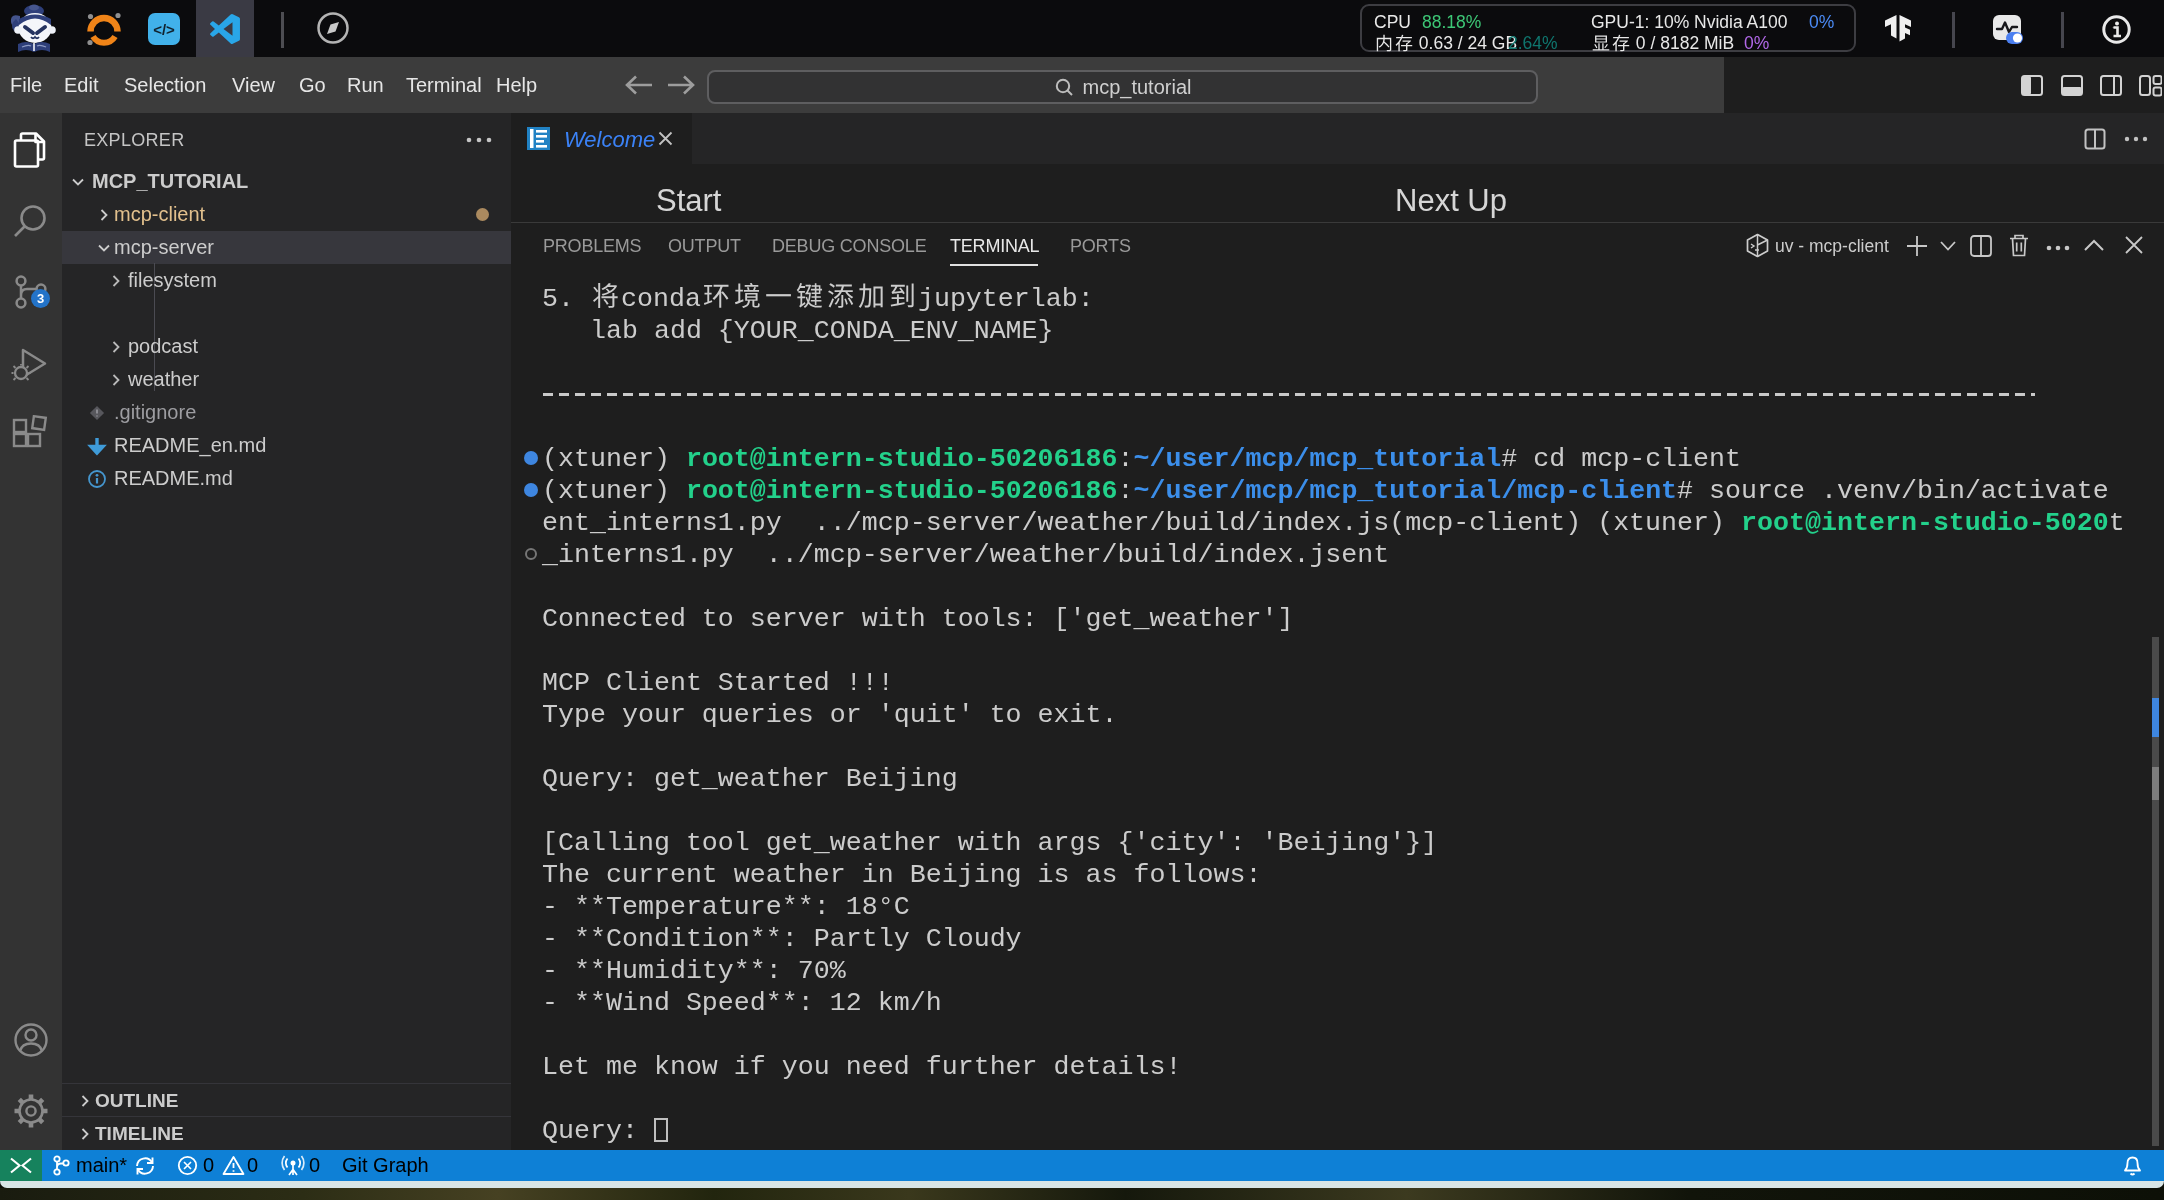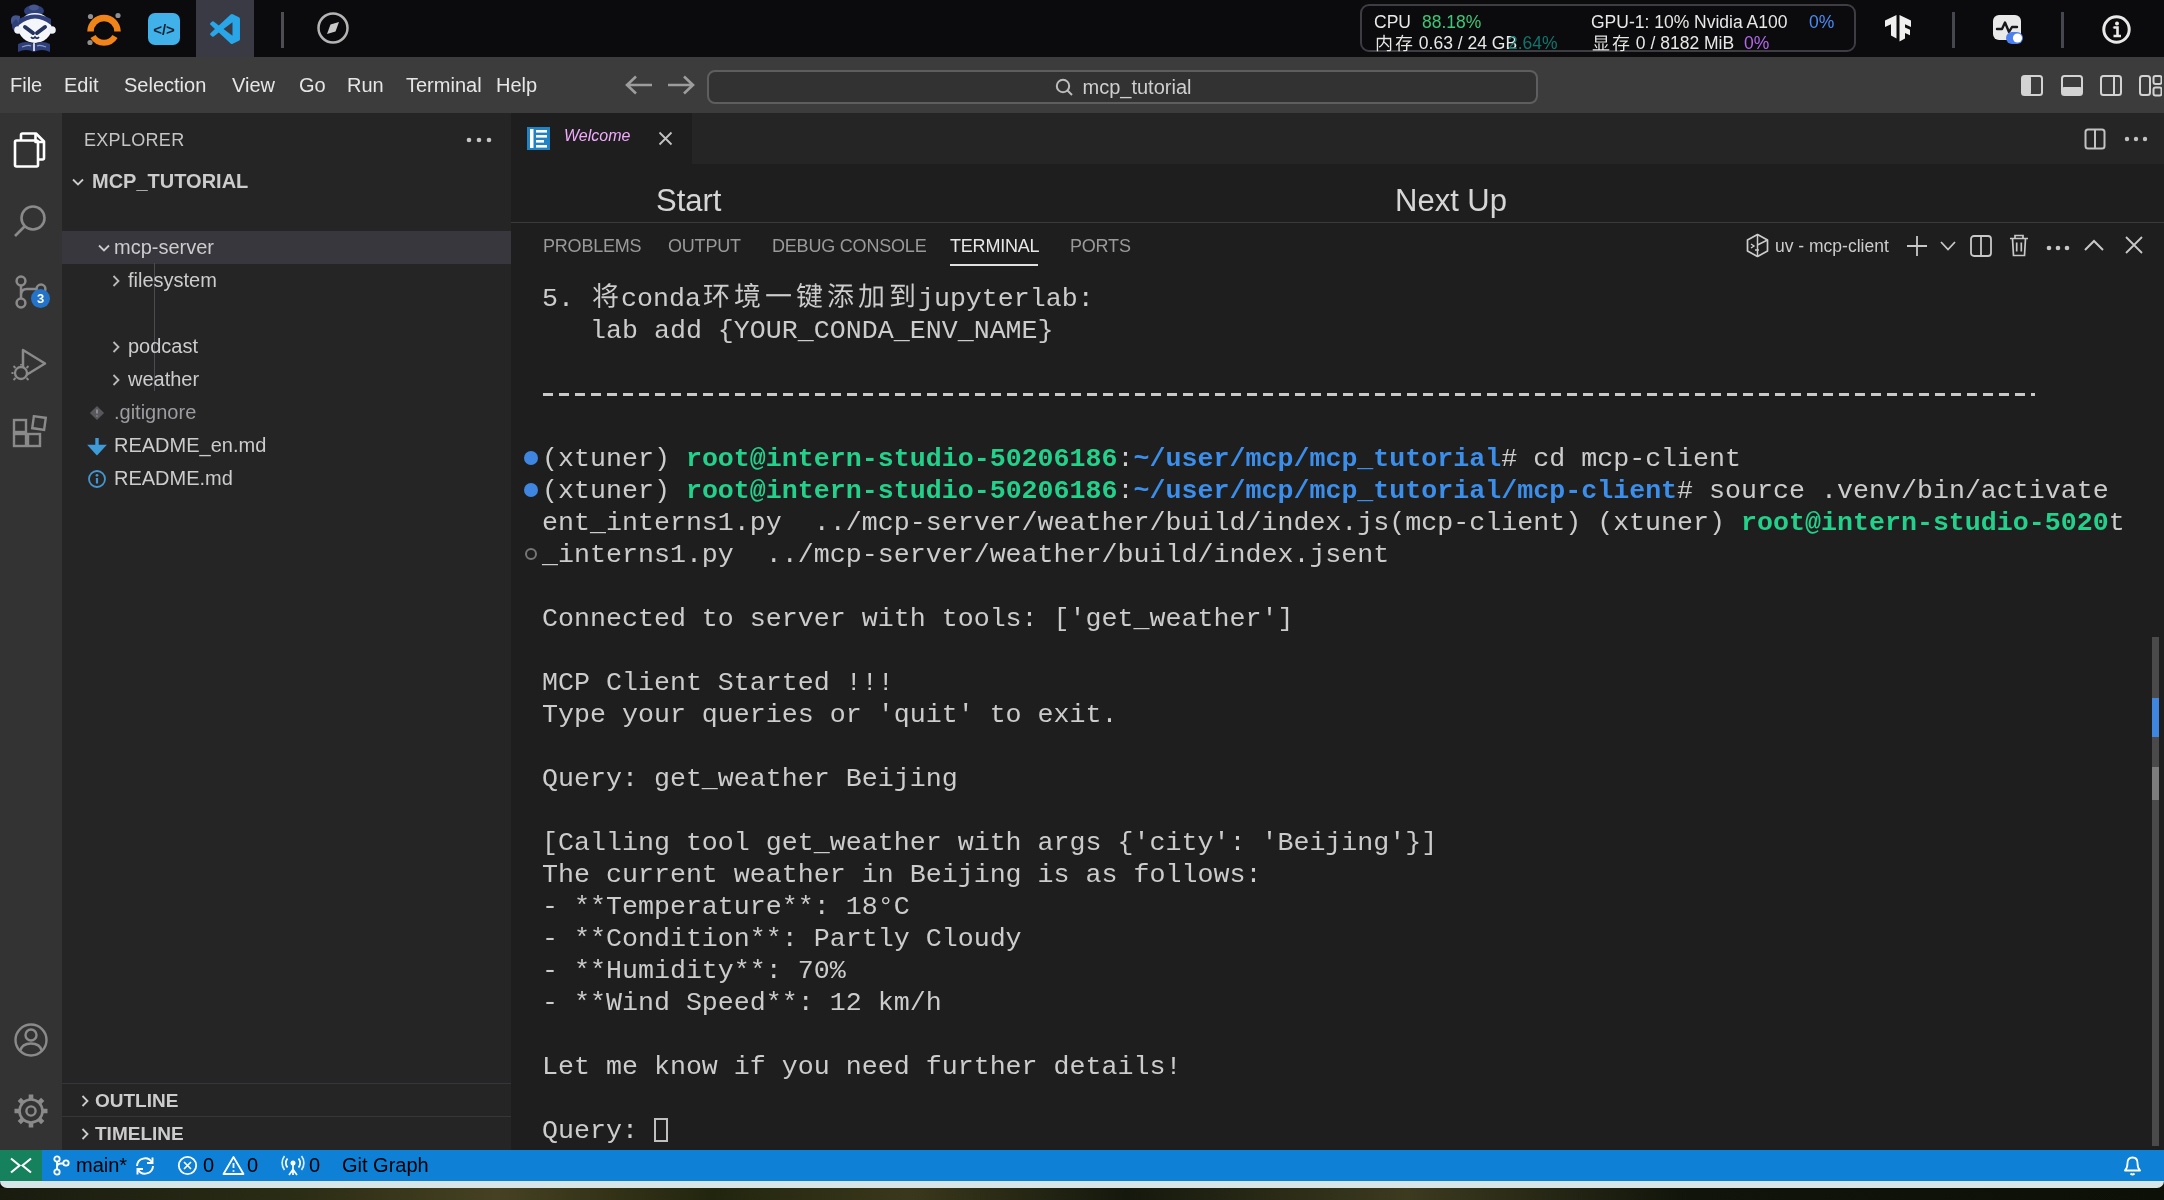--- a/index.html
+++ b/index.html
@@ -1,18 +1,18 @@
 <!DOCTYPE html>
 <html><head><meta charset="utf-8">
 <style>
 *{margin:0;padding:0;box-sizing:border-box}
 html,body{width:2164px;height:1200px;overflow:hidden;background:#1e1e1e;font-family:"Liberation Sans",sans-serif;position:relative}
 .abs{position:absolute}
 #topbar{position:absolute;left:0;top:0;width:2164px;height:57px;background:#0b0b0d}
-#menubar{position:absolute;left:0;top:57px;width:2164px;height:56px;background:#3c3c3c;color:#e6e6e6;font-size:20px}
+#menubar{position:absolute;left:0;top:57px;width:1724px;height:56px;background:#3c3c3c;color:#e6e6e6;font-size:20px}
 .mi{position:absolute;top:17px}
 #activity{position:absolute;left:0;top:113px;width:62px;height:1037px;background:#333333}
 #sidebar{position:absolute;left:62px;top:113px;width:449px;height:1037px;background:#252526}
 #edarea{position:absolute;left:511px;top:113px;width:1653px;height:1037px;background:#1e1e1e}
 #tabbar{position:absolute;left:0;top:0;width:1653px;height:51px;background:#252526}
 #panel{position:absolute;left:0;top:109px;width:1653px;height:928px;background:#1e1e1e;border-top:1px solid #3a3a3a}
 #term{position:absolute;left:31px;top:59px;font-family:"Liberation Mono",monospace;font-size:26.65px;line-height:32px;color:#cccccc;white-space:pre}
 #term b{font-weight:bold}
 .tg{color:#23d18b}
 .tb{color:#3b8eea}
@@ -243,20 +243,27 @@
 
   <div class="abs" style="left:0;top:118px;width:449px;height:33px;background:#37373d"></div>
   <div class="abs" style="left:92px;top:150px;width:1px;height:128px;background:#4b4b52"></div>
 
   <div class="trow" style="top:52px;font-weight:bold">
     <svg class="chev" style="left:8px;top:9px" viewBox="0 0 16 16">
         <path d="M3 5.5 L8 10.5 L13 5.5" stroke="#cccccc" stroke-width="1.8" fill="none"></path>
       </svg>
     <span style="position:absolute;left:30px">MCP_TUTORIAL</span>
     </div>
+  <div class="trow" style="top:85px;color:#e2c08d">
+    <svg class="chev" style="left:34px;top:9px" viewBox="0 0 16 16">
+        <path d="M5.5 3 L10.5 8 L5.5 13" stroke="#cccccc" stroke-width="1.8" fill="none"></path>
+      </svg>
+    <span style="position:absolute;left:52px">mcp-client</span>
+    <span class="abs" style="left:414px;top:10px;width:13px;height:13px;border-radius:50%;background:#ab8a5f"></span>
+    </div>
   <div class="trow" style="top:118px">
     <svg class="chev" style="left:34px;top:9px" viewBox="0 0 16 16">
         <path d="M3 5.5 L8 10.5 L13 5.5" stroke="#cccccc" stroke-width="1.8" fill="none"></path>
       </svg>
     <span style="position:absolute;left:52px">mcp-server</span>
     </div>
   <div class="trow" style="top:151px">
     <svg class="chev" style="left:46px;top:9px" viewBox="0 0 16 16">
         <path d="M5.5 3 L10.5 8 L5.5 13" stroke="#bababa" stroke-width="1.8" fill="none"></path>
       </svg>
@@ -315,21 +322,21 @@
 <div id="tabbar">
   <div class="abs" style="left:0;top:0;width:181px;height:51px;background:#1e1e1e">
     <svg class="ic" style="left:16px;top:14px" width="23" height="23" viewBox="0 0 23 23">
       <rect width="23" height="23" fill="#2182c4"></rect>
       <rect x="3" y="2" width="3.5" height="19" fill="#fff"></rect>
       <rect x="9" y="3" width="11" height="2.6" fill="#fff"></rect>
       <rect x="9" y="8" width="11" height="2.6" fill="#fff"></rect>
       <rect x="9" y="13" width="8" height="2.6" fill="#fff"></rect>
       <rect x="9" y="18" width="11" height="2.6" fill="#fff"></rect>
     </svg>
-    <span class="abs" style="left:53px;top:14px;font-size:16px;font-style:italic;color:#f0abfc">Welcome</span>
+    <span class="abs" style="left:53px;top:14px;font-size:22px;font-style:italic;color:#3b82f6">Welcome</span>
     <svg class="ic" style="left:146px;top:17px" width="17" height="17" viewBox="0 0 17 17">
           <path d="M2.5 2.5 L14.5 14.5 M14.5 2.5 L2.5 14.5" stroke="#c2c2c2" stroke-width="1.8"></path>
         </svg>
   </div>
   <svg class="ic" style="left:1573px;top:15px" width="22" height="22" viewBox="0 0 22 22">
         <rect x="1.5" y="1.5" width="19" height="19" rx="2.5" stroke="#c2c2c2" stroke-width="2" fill="none"></rect>
         <path d="M11 2 L11 20" stroke="#c2c2c2" stroke-width="2"></path>
       </svg>
   <svg class="ic" style="left:1613px;top:21px" width="24" height="10" viewBox="0 0 24 10">
         <circle cx="3" cy="5" r="2.2" fill="#c2c2c2"></circle>

